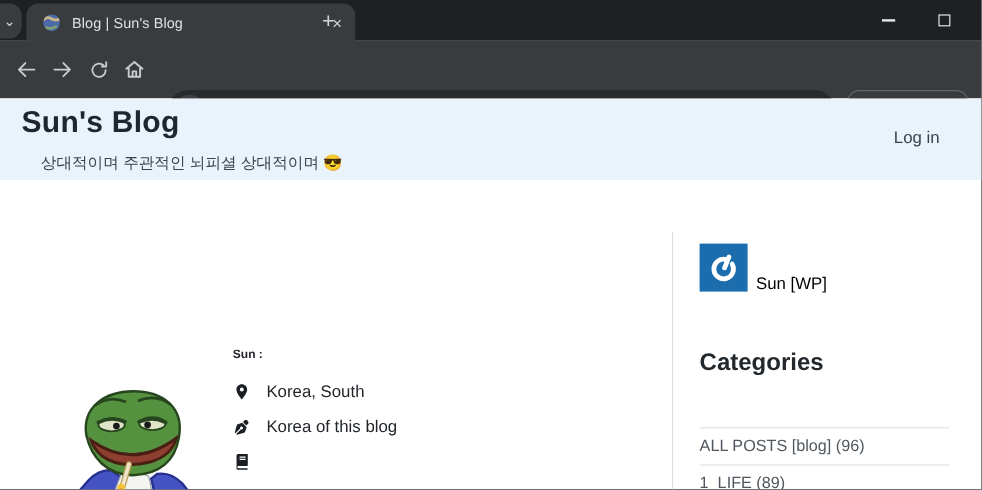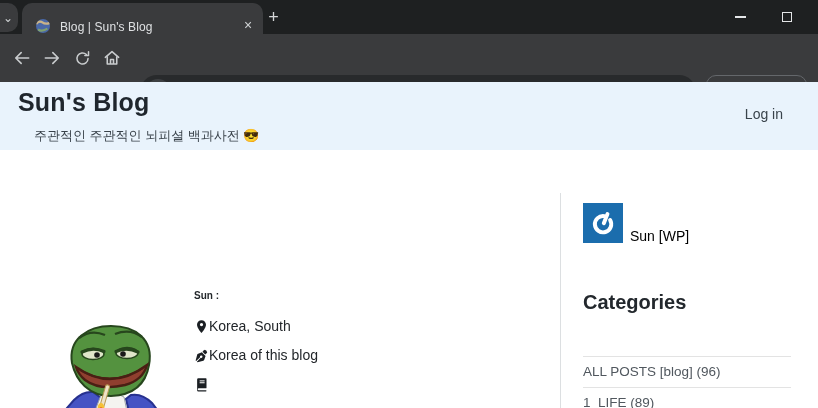--- a/index.html
+++ b/index.html
@@ -10,23 +10,23 @@
     -webkit-font-smoothing:antialiased;
   }
   
   .tabstrip { position:absolute; left:0; top:0; width:818px; height:34px; background:#1e2021; }
   .tab-organize-stub {
     position:absolute; left:-18px; top:3px; width:36px; height:29px;
     background:#3a3b3d; border-radius:10px; display:flex; align-items:center;
     justify-content:flex-end; padding-right:5px; color:#cfd2d4; font-size:12px;
   }
   .tab {
-    position:absolute; left:22px; top:3px; width:241px; height:31px;
+    position:absolute; left:22px; top:3px; width:274px; height:31px;
     background:#3a3b3d; border-radius:10px 10px 0 0;
-    display:flex; align-items:flex-end; padding:0 6px 0 13px;
+    display:flex; align-items:center; padding:0 6px 0 13px;
   }
   .tab-title {
     flex:1; font-size:12px; color:#dfe1e3; white-space:nowrap;
     overflow:hidden; margin-left:9px; letter-spacing:.1px;
   }
   .tab-close {
     width:18px; height:18px; border-radius:50%; display:flex; align-items:center;
     justify-content:center; color:#cfd2d4; font-size:14px; line-height:1; cursor:default;
   }
   .newtab-btn {
@@ -58,21 +58,21 @@
   
   .site-header { position:absolute; left:0; top:82px; width:818px; height:68px; background:#e9f3fc; }
   .site-title { position:absolute; left:18px; top:6px; font-size:25px; font-weight:700; color:#1f262d; letter-spacing:.2px; }
   .site-tagline { position:absolute; left:34px; top:45px; font-size:13px; color:#39424a; }
   .login-link { position:absolute; right:35px; top:24px; font-size:14px; color:#39434b;padding-left:20px; }
   
   .page-heading { position:absolute; left:34px; top:204px; font-size:18px; font-weight:700; color:#2d3237; }
   .v-divider { position:absolute; left:560px; top:193px; width:1px; height:215px; background:#dcdfe1; }
   .pepe { position:absolute; left:56px; top:321px; }
   .bio-name { position:absolute; left:194px; top:290px; font-size:10px; font-weight:700; color:#22262a; }
-  .bio-row { position:absolute; left:194px; display:flex; align-items:center; }
+  .bio-row { position:absolute; left:194px; display:flex; align-items:center; gap:13px; }
   .bio-row .txt { font-size:14px; color:#22262a; }
   .bio-row.r0 { top:318px; } .bio-row.r1 { top:347px; } .bio-row.r2 { top:377px; }
   
   .avatar { position:absolute; left:583px; top:203px; width:40px; height:40px; background:#1b6dad; display:flex; align-items:center; justify-content:center; }
   .profile-name { position:absolute; left:630px; top:228px; font-size:14px; color:#000000; }
   .cats-heading { position:absolute; left:583px; top:291px; font-size:20px; font-weight:700; color:#23282d; }
   .cats-list { position:absolute; left:583px; top:356px; width:208px; border-top:1px solid #e3e3e3; }
   .cat-item { display:block; padding:7px 0 8px; border-bottom:1px solid #e3e3e3; font-size:13.5px; color:#50575e; }
   svg { display:block; }
 </style>
@@ -171,21 +171,21 @@
         <circle cx="8.2" cy="15.8" r="2.7" fill="none" stroke="#e8eaed" stroke-width="1.6"></circle>
         <circle cx="15.8" cy="15.8" r="2.7" fill="none" stroke="#e8eaed" stroke-width="1.6"></circle>
         <path d="M10.8 15.4c.8-.5 1.6-.5 2.4 0" fill="none" stroke="#e8eaed" stroke-width="1.4"></path>
       </svg>
       <span>시크릿 모드</span>
     </div>
   </div>
 
   <div class="site-header">
     <div class="site-title">Sun's Blog</div>
-    <div class="site-tagline">주관적인 주관적인 뇌피셜 백과사전 😎</div>
+    <div class="site-tagline">상대적이며 주관적인 뇌피셜 상대적이며 😎</div>
     <div class="login-link">Log in</div>
   </div>
 
   <div class="v-divider"></div>
 
   <div class="pepe">
     <svg width="110" height="95" viewBox="0 0 110 95">
 
       <path d="M4 95 L18 79 Q27 70 37 71 L45 77 L39 95 Z" fill="#4553c4" stroke="#27318f" stroke-width="2"></path>
       <path d="M106 95 L96 82 Q86 72 75 74 L70 78 L74 95 Z" fill="#4553c4" stroke="#27318f" stroke-width="2"></path>

